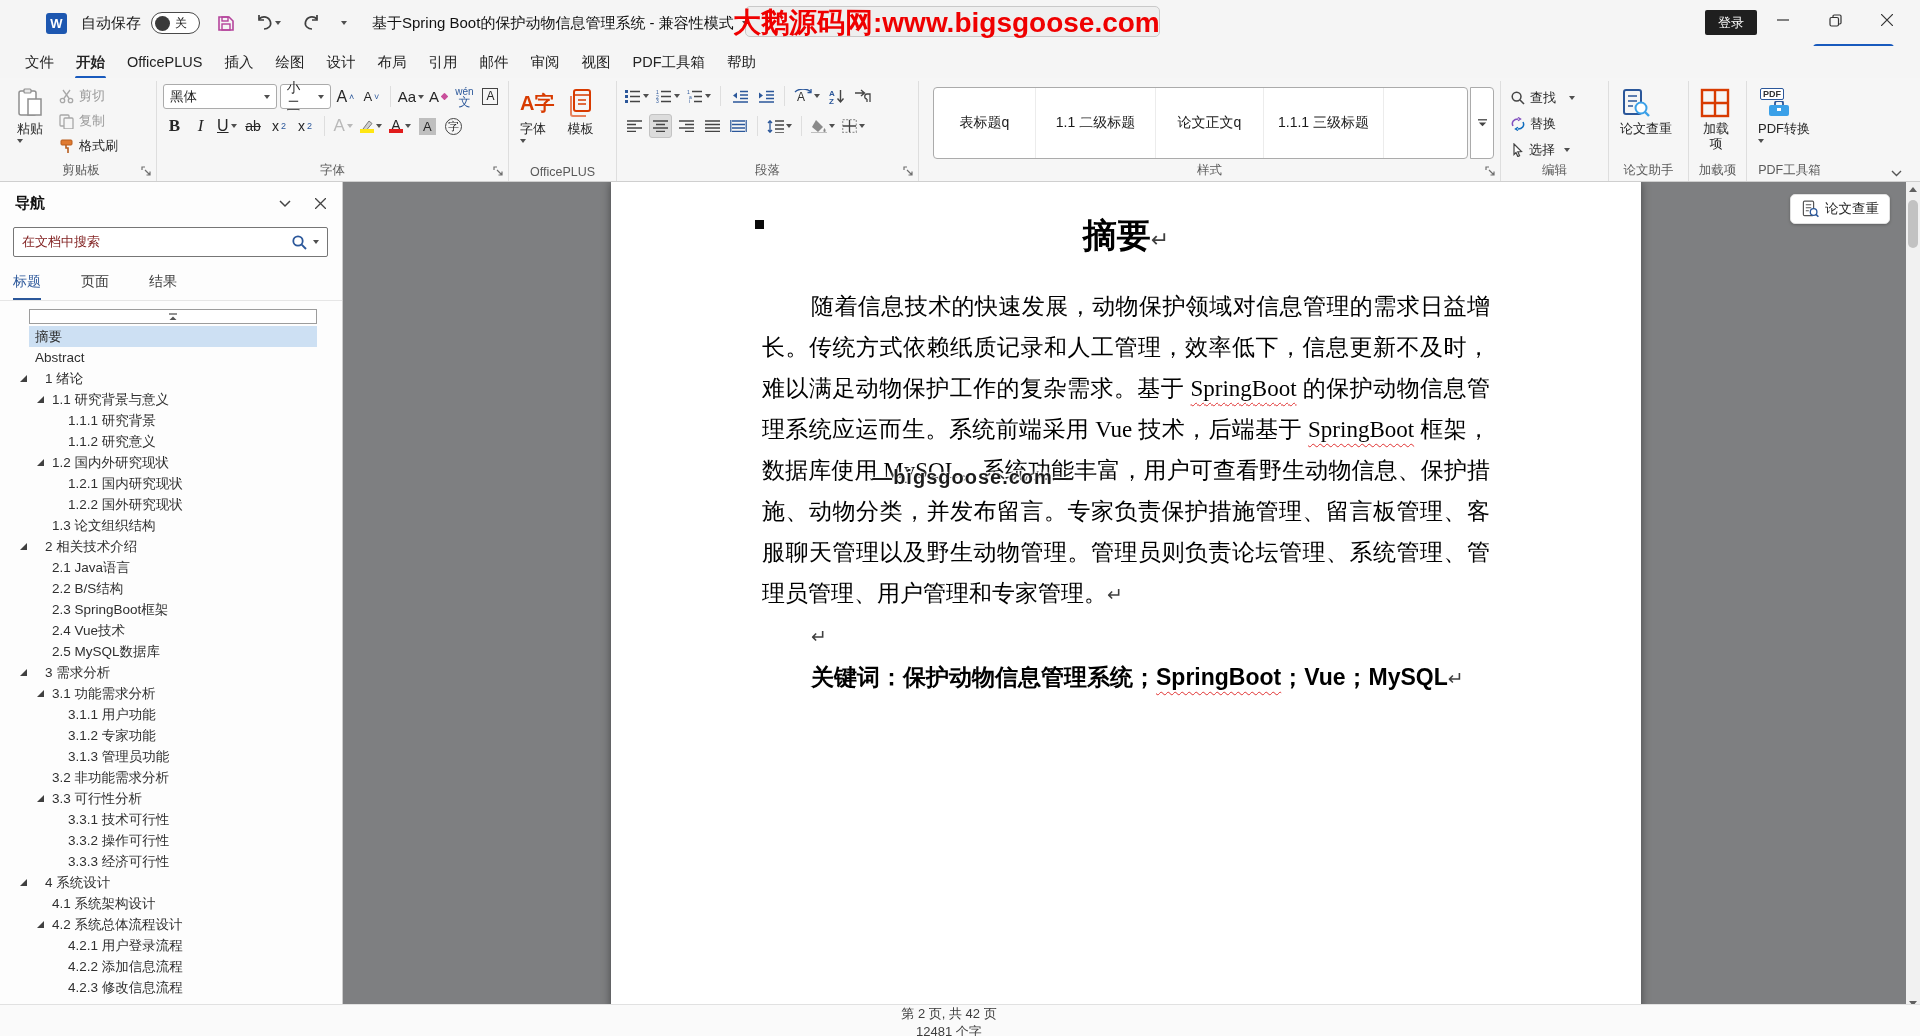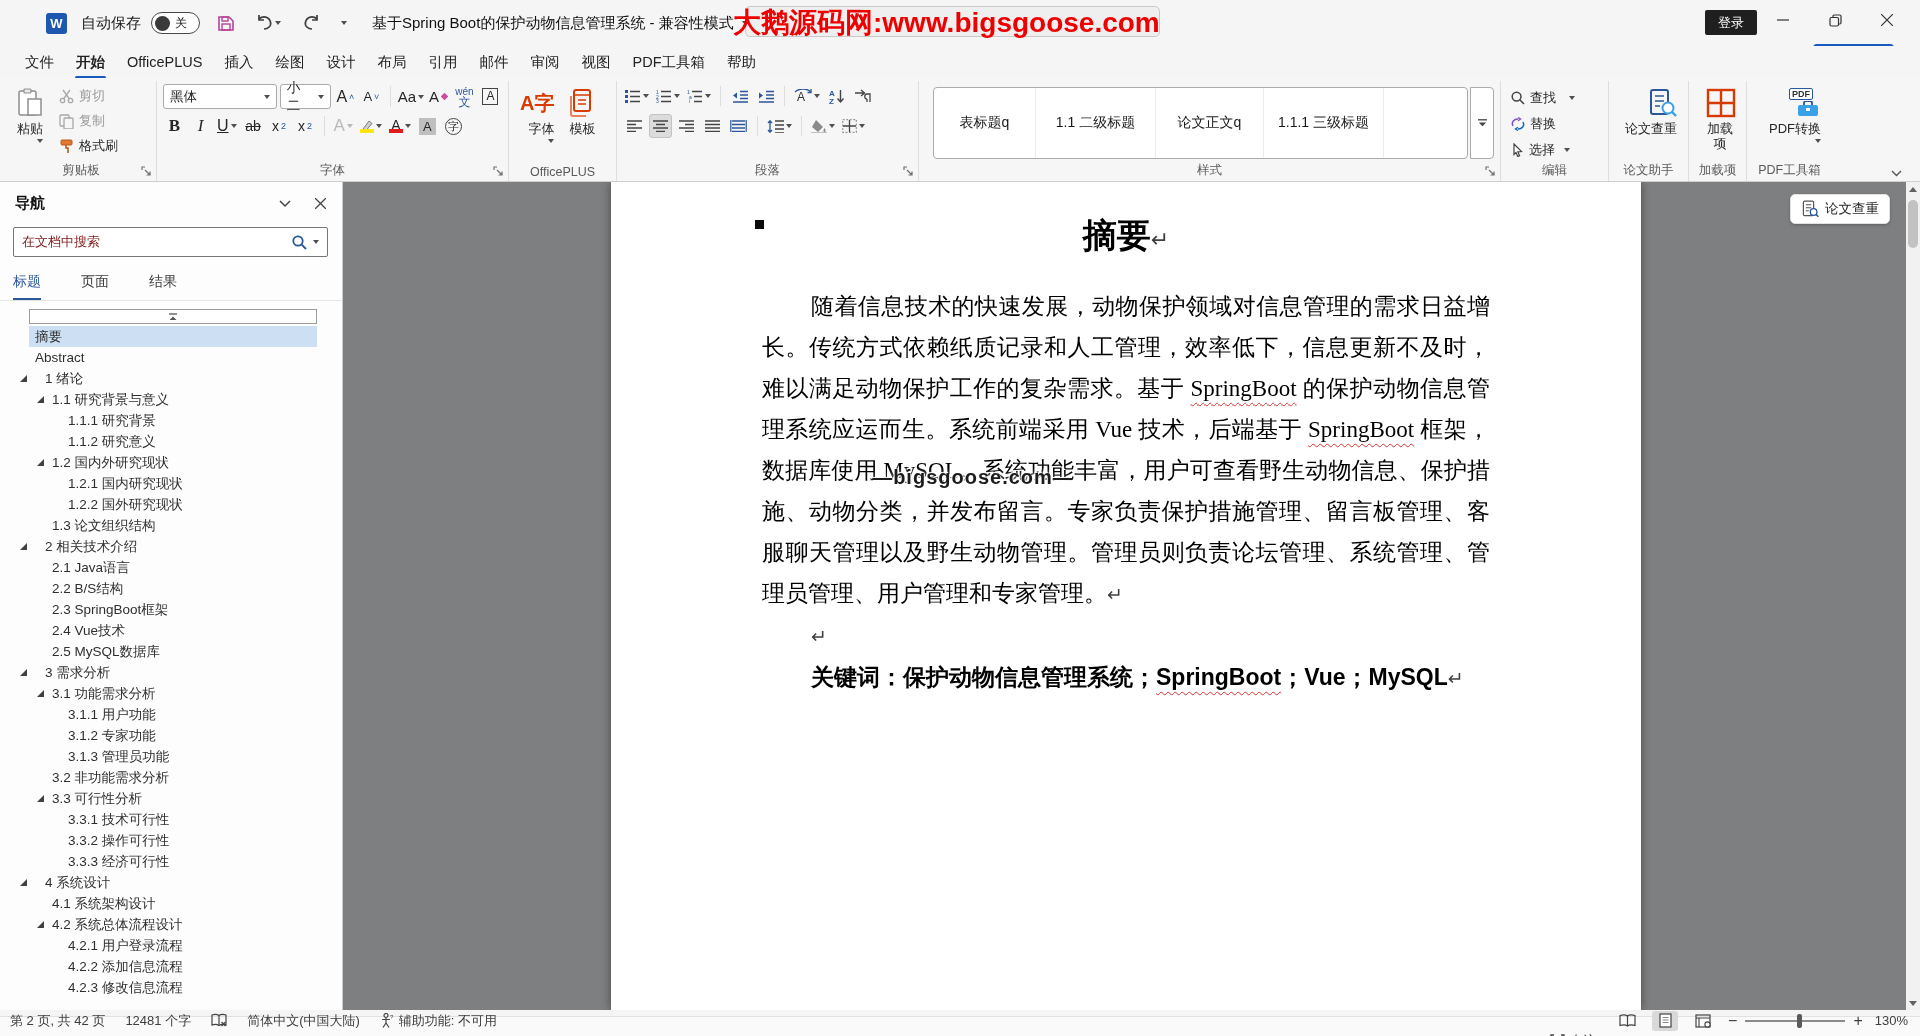--- a/index.html
+++ b/index.html
@@ -31,21 +31,21 @@
   .mi.on{font-weight:bold;}
   .mi.on::after{content:"";position:absolute;left:10px;right:10px;bottom:-2px;height:3px;background:#185abd;border-radius:2px;}
 
   
   .ribbon{position:absolute;top:78px;left:0;right:0;height:104px;background:#f6f6f6;border-bottom:1px solid #cfcfcf;}
   .ribbon-inner{display:flex;height:100%;padding:3px 0 0 6px;}
   .grp{position:relative;height:100%;padding:3px 6px 18px;flex:none;}
   .grp+.grp{border-left:1px solid #dedede;}
   .grp-label{position:absolute;bottom:2px;left:0;right:0;text-align:center;font-size:12.5px;color:#5a5a5a;}
   .launcher{position:absolute;right:3px;bottom:3px;width:12px;height:12px;}
-  .bigbtn{display:flex;flex-direction:column;align-items:flex-end;justify-content:flex-start;gap:3px;padding:4px 5px;border-radius:3px;height:78px;}
+  .bigbtn{display:flex;flex-direction:column;align-items:flex-start;justify-content:flex-start;gap:3px;padding:4px 5px;border-radius:3px;height:78px;}
   .bigbtn .bl{font-size:13px;color:#262626;text-align:center;line-height:15px;}
   .icobtn{height:24px;min-width:23px;display:flex;align-items:center;justify-content:center;border-radius:3px;font-size:15px;color:#262626;gap:2px;padding:0 2px;}
   .icobtn.sel{background:#dcdcdc;border:1px solid #c3c3c3;}
   .gray{color:#9a9a9a;}
   .vr{width:1px;background:#dedede;margin:2px 4px;align-self:stretch;}
   .frow{display:flex;align-items:center;gap:3px;}
   .combo{height:25px;border:1px solid #ababab;border-radius:3px;background:#fff;display:flex;align-items:center;padding:0 6px;font-size:13.5px;gap:6px;}
   .combo .caret{margin-left:auto;}
   .clip-col{display:flex;flex-direction:column;gap:1px;margin-left:4px;}
   .smallbtn{display:flex;align-items:center;gap:5px;font-size:13px;height:24px;padding:0 4px;border-radius:3px;color:#262626;}
@@ -95,21 +95,21 @@
   .wm-brand{font-size:43px;font-weight:bold;color:#121212;letter-spacing:1px;white-space:nowrap;
             text-shadow:-2px -2px 0 rgba(255,255,255,.85),2px -2px 0 rgba(255,255,255,.85),-2px 2px 0 rgba(255,255,255,.85),2px 2px 0 rgba(255,255,255,.85),0 0 10px #fff;}
   .wm-site{font-size:20px;font-weight:bold;color:#1c1c1c;margin-top:-8px;letter-spacing:1px;
            text-shadow:-1px -1px 0 rgba(255,255,255,.9),1px 1px 0 rgba(255,255,255,.9),0 0 6px #fff;}
   .check-btn{position:absolute;right:30px;top:12px;height:30px;background:#fff;border:1px solid #e1e1e1;border-radius:5px;box-shadow:0 1px 3px rgba(0,0,0,.25);display:flex;align-items:center;gap:6px;padding:0 10px;font-size:13.5px;color:#2a2a2a;}
   .vscroll{position:absolute;right:0;top:0;bottom:0;width:14px;background:#f1f1f1;}
   .vthumb{position:absolute;left:2px;right:2px;top:18px;height:48px;background:#c2c2c2;border-radius:5px;}
   .varrow{position:absolute;left:0;right:0;height:14px;display:flex;align-items:center;justify-content:center;}
 
   
-  .statusbar{position:absolute;bottom:0;left:0;right:0;height:20px;background:#fafafa;border-top:1px solid #e1e1e1;display:flex;align-items:center;font-size:13px;color:#3d3d3d;padding:0 12px 12px 10px;}
+  .statusbar{position:absolute;bottom:0;left:0;right:0;height:32px;background:#fafafa;border-top:1px solid #e1e1e1;display:flex;align-items:center;font-size:13px;color:#3d3d3d;padding:0 12px 12px 10px;flex-direction:column;}
   .sb-item{display:flex;align-items:center;gap:5px;margin-right:20px;white-space:nowrap;}
   .sb-right{margin-left:auto;display:flex;align-items:center;gap:12px;}
   .vbtn{width:26px;height:20px;display:flex;align-items:center;justify-content:center;border-radius:3px;}
   .vbtn.on{background:#d9d9d9;}
   .zoom-track{position:relative;width:100px;height:2px;background:#8b8b8b;}
   .zoom-thumb{position:absolute;left:52%;top:-6px;width:5px;height:14px;background:#5a5a5a;border-radius:2px;}
   .zsign{font-size:16px;color:#3d3d3d;}
 
   svg{display:block;}
 </style>

